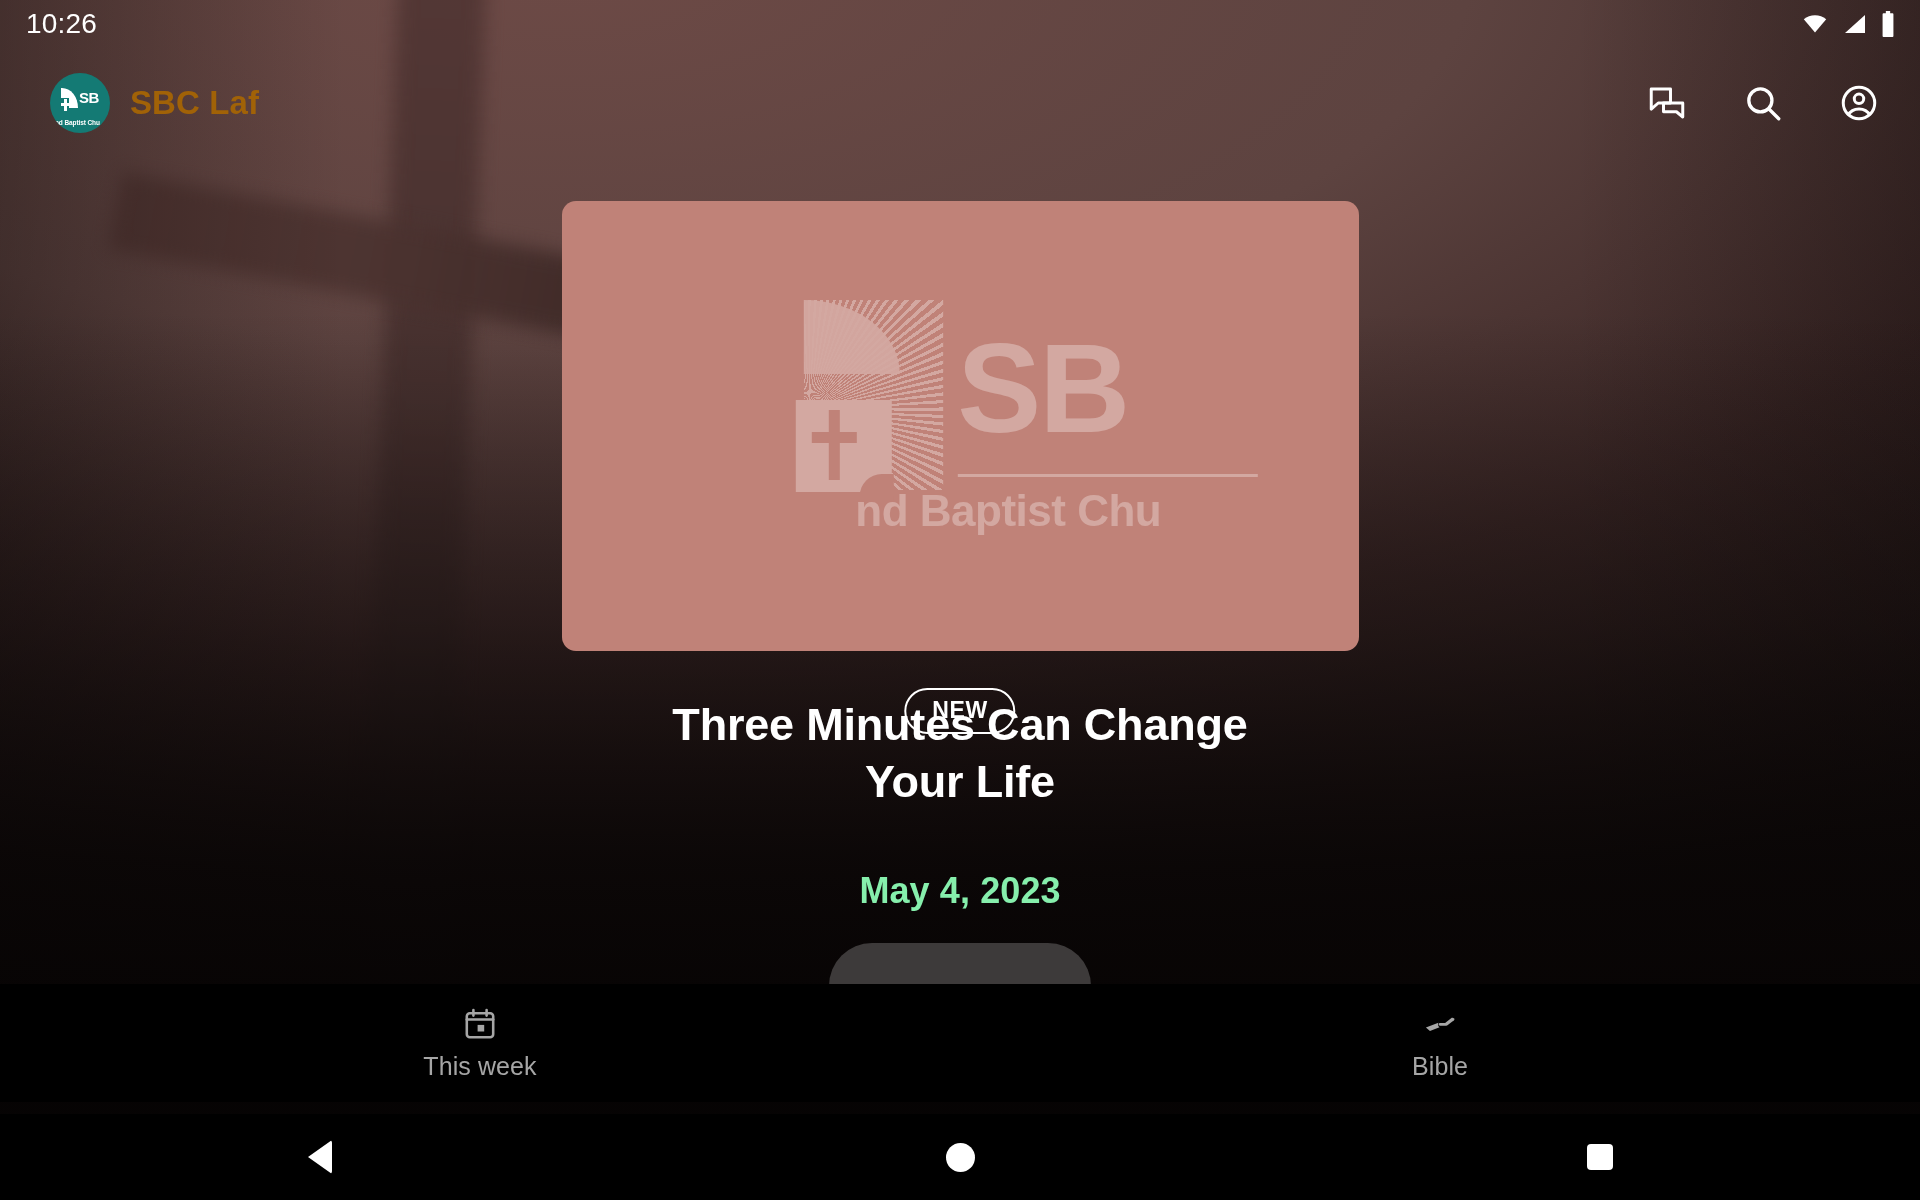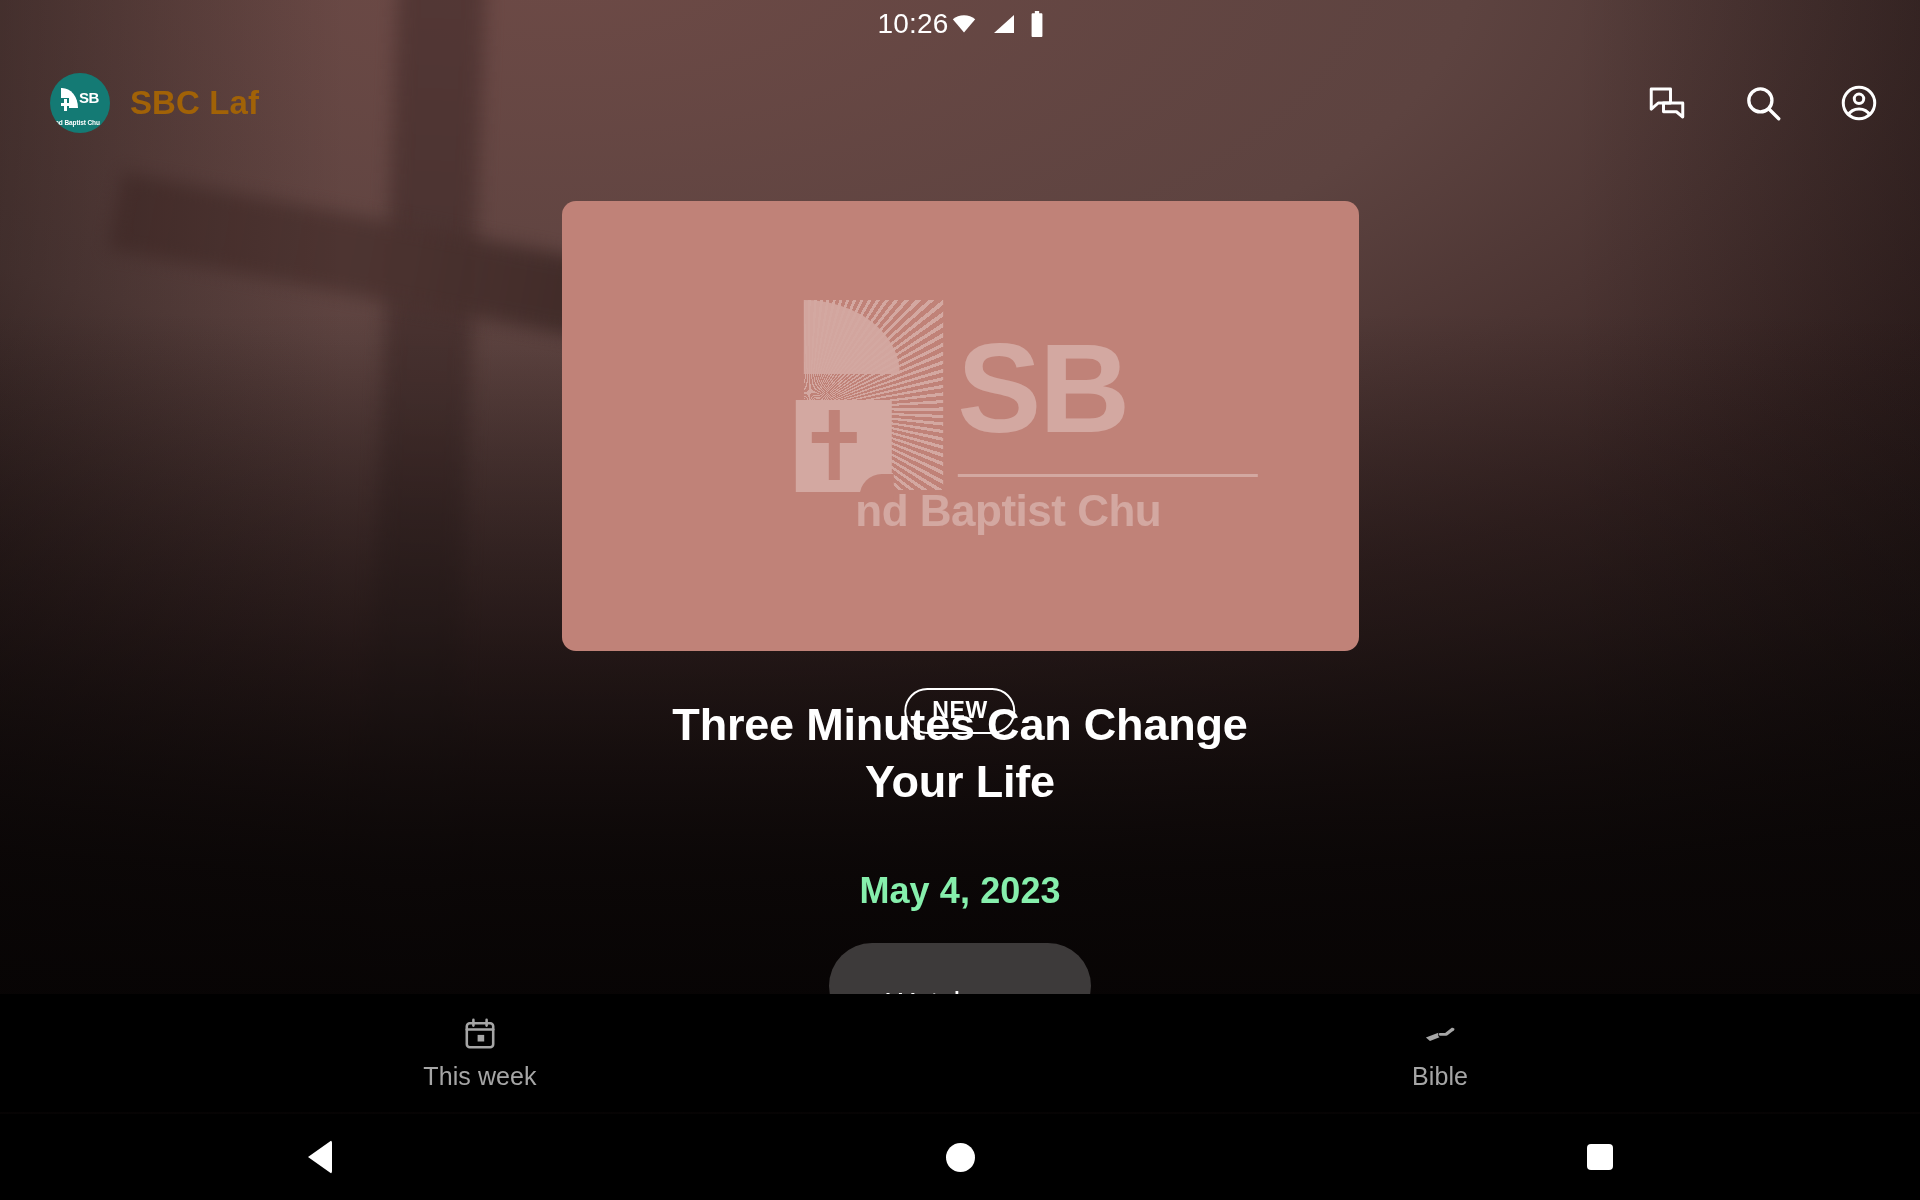--- a/index.html
+++ b/index.html
@@ -68,21 +68,21 @@
   }
 
   
   .status-bar {
     position: absolute;
     left: 0; top: 0;
     width: 1920px;
     height: 48px;
     display: flex;
     align-items: center;
-    justify-content: center;
+    justify-content: space-between;
     padding: 0 24px 0 26px;
     color: #ffffff;
     z-index: 12;
   }
   .status-clock {
     font-size: 28px;
     letter-spacing: .2px;
     color: #fff;
   }
   .status-icons {
@@ -359,21 +359,21 @@
     display: flex;
     align-items: center;
     justify-content: center;
     padding-top: 34px;
   }
 
   
   .tab-bar {
     position: absolute;
     left: 0;
-    bottom: 88px;
+    bottom: 98px;
     width: 1920px;
     height: 118px;
     background: #000000;
     display: flex;
     align-items: center;
     z-index: 20;
   }
   .tab {
     flex: 1 1 0;
     height: 118px;

